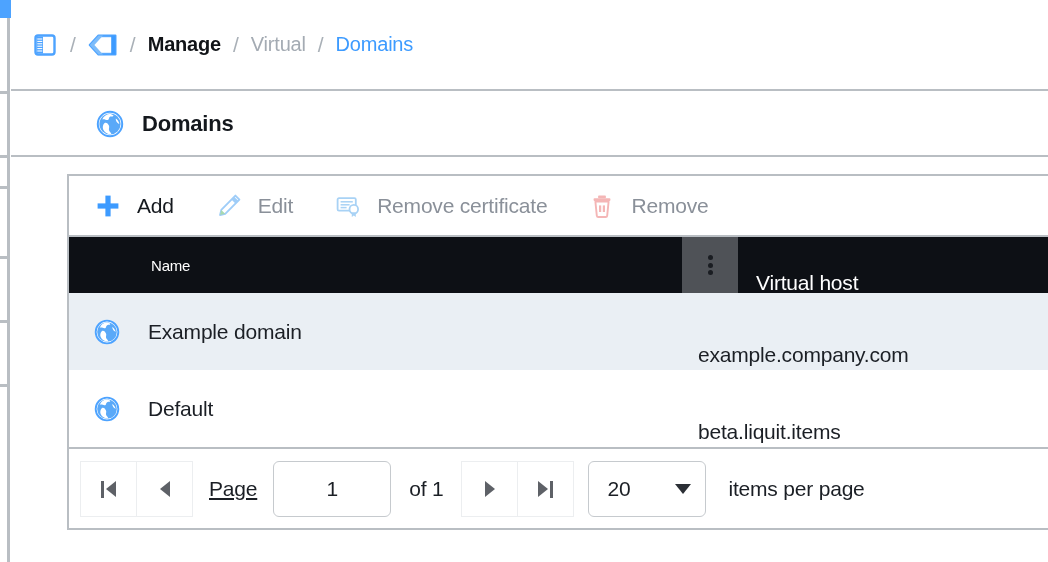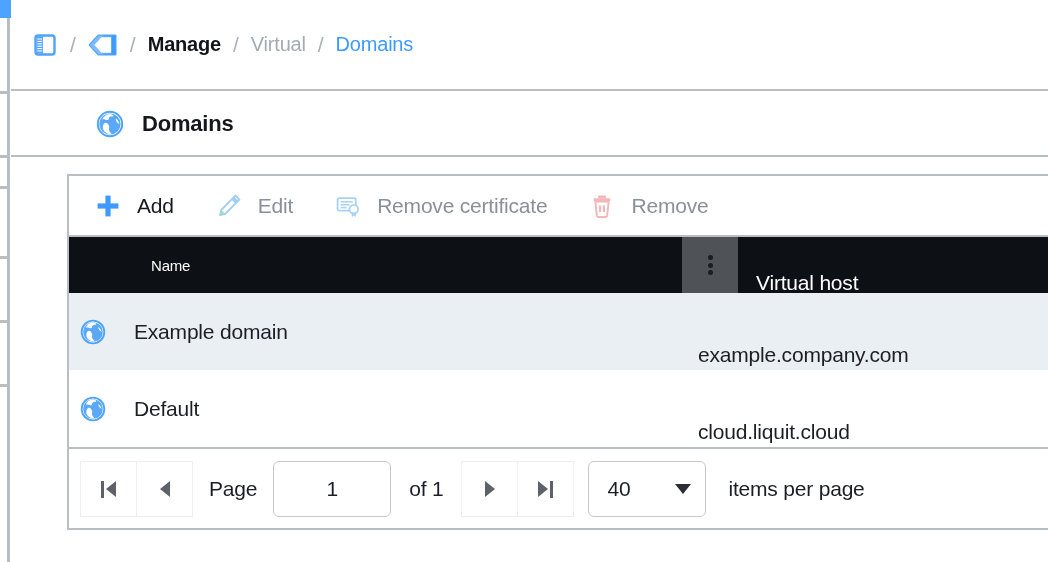--- a/index.html
+++ b/index.html
@@ -191,21 +191,21 @@
     display: flex;
     align-items: stretch;
     background: #ffffff;
     cursor: pointer;
   }
   .t-row.selected { background: #eaeff4; }
   .cell-name {
     width: 611px;
     display: flex;
     align-items: center;
-    padding-left: 11px;
+    padding-left: 25px;
     box-sizing: border-box;
   }
   .cell-name .row-label {
     margin-left: 28px;
     font-size: 21px;
     color: #1b1f25;
     letter-spacing: -0.2px;
   }
   .cell-vhost {
     flex: 1;
@@ -242,20 +242,21 @@
     justify-content: center;
     box-sizing: border-box;
     cursor: pointer;
   }
   .pg-btn + .pg-btn { margin-left: -1px; }
   .pg-label {
     font-size: 21px;
     color: #1b1f25;
     margin: 0 16px;
     letter-spacing: -0.2px;
+    text-decoration: underline;
   }
   #page-input {
     width: 118px;
     height: 56px;
     border: 1px solid #c6cace;
     border-radius: 6px;
     box-sizing: border-box;
     font-family: "Liberation Sans", sans-serif;
     font-size: 21px;
     color: #1b1f25;
@@ -493,21 +494,21 @@
                  C15.6 5.9 17.0 6.9 17.6 5.4 C16.5 4.4 14.9 3.8 13.2 3.9
                  C10.3 4.1 7.6 6.2 6.2 9.5 Z" fill="#ffffff"></path>
         <path d="M8.6 13.0 C10.6 12.2 12.0 13.8 12.9 15.6 C13.7 17.2 12.6 18.5 13.0 20.2
                  C13.4 21.9 15.2 22.3 15.4 24.3 C12.0 24.6 8.7 22.6 7.2 19.4
                  C6.3 17.4 6.9 14.2 8.6 13.0 Z" fill="#ffffff"></path>
         <path d="M19.8 8.6 C21.6 9.8 22.9 11.8 23.3 13.9 C21.9 13.4 20.8 12.3 20.2 10.9
                  C19.9 10.2 19.6 9.4 19.8 8.6 Z" fill="#ffffff"></path>
       </svg>
       <span class="row-label">Default</span>
     </div>
-    <div class="cell-vhost">cloud.liquit.cloud</div>
+    <div class="cell-vhost">beta.liquit.items</div>
   </div>
 
   <div id="pager">
     <div class="pg-group">
       <div class="pg-btn">
         <span class="pg-first">
           <span class="bar-v"></span>
             <span class="tri-left"></span>
         </span>
       </div>
@@ -528,19 +529,19 @@
       </div>
       <div class="pg-btn">
         <span class="pg-last">
           <span class="tri-right"></span>
             <span class="bar-v"></span>
         </span>
       </div>
     </div>
 
     <div id="per-page-select">
-      <span class="pp-value">40</span>
+      <span class="pp-value">20</span>
       <span class="caret-down"></span>
     </div>
 
     <span id="per-page-label">items per page</span>
   </div>
 </div>
 
 </body></html>

